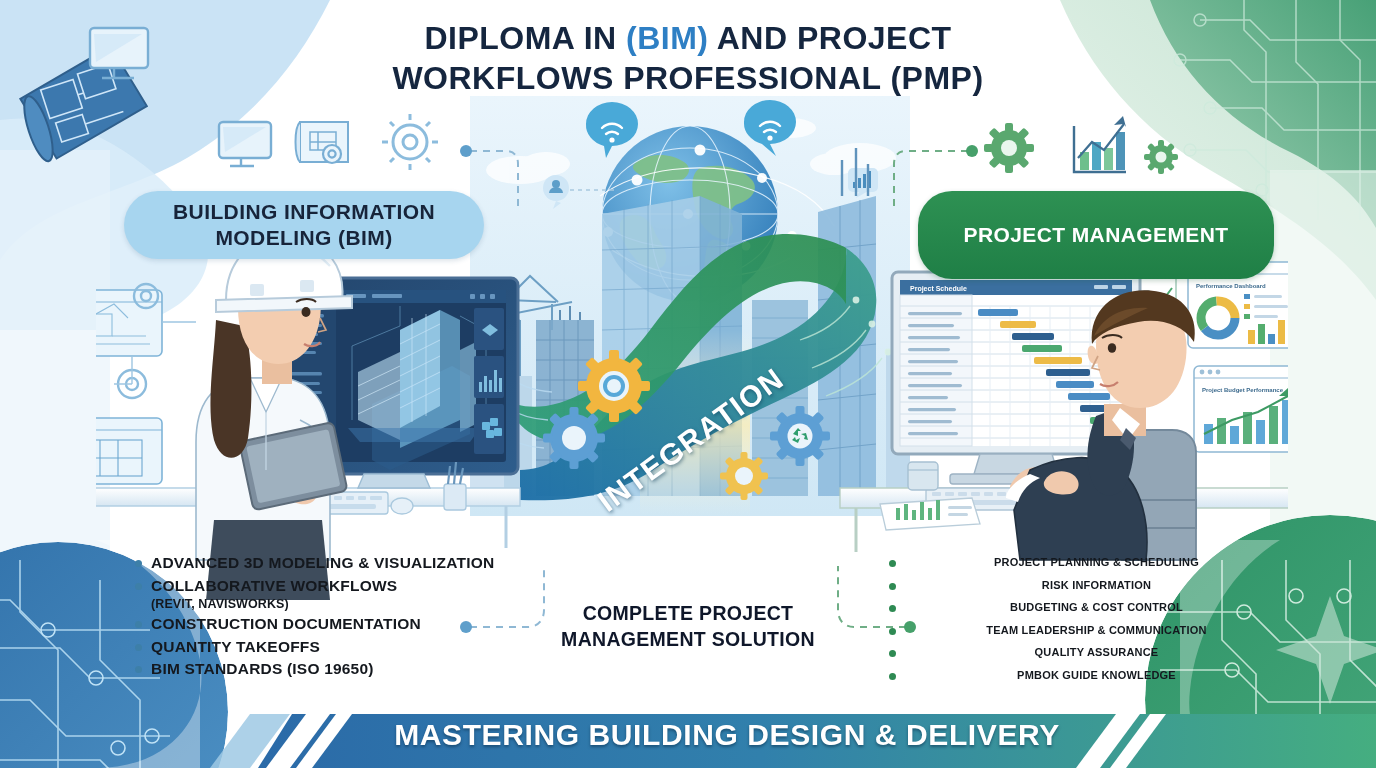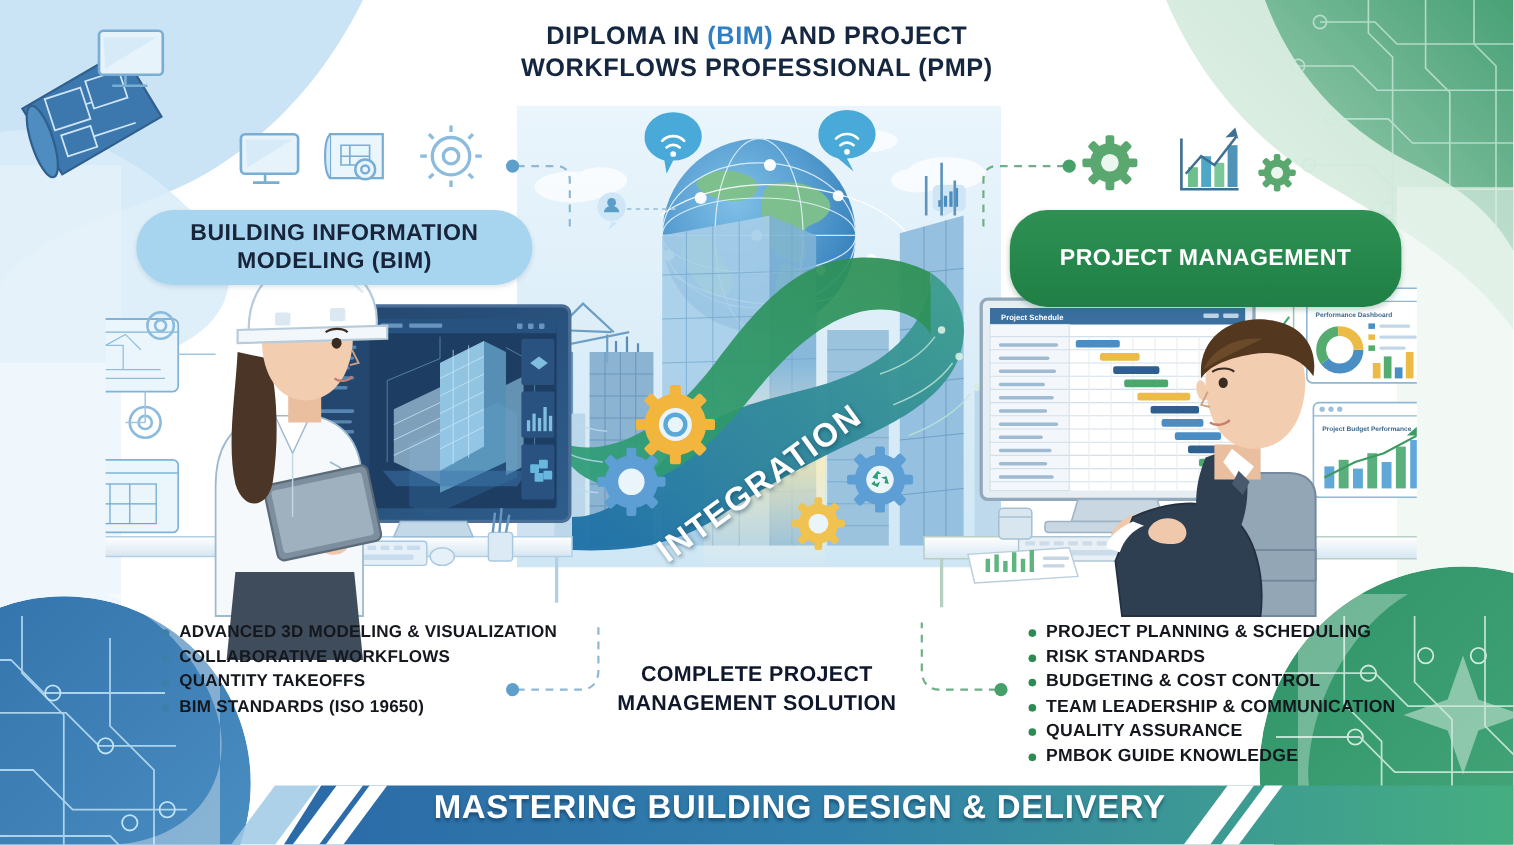--- a/index.html
+++ b/index.html
@@ -5,41 +5,41 @@
   html,body{margin:0;padding:0;background:#fff;}
   body{width:1376px;height:768px;overflow:hidden;font-family:"Liberation Sans",sans-serif;}
   #stage{position:relative;width:1376px;height:768px;overflow:hidden;background:#ffffff;}
 
   
   .bg-svg{position:absolute;left:0;top:0;width:1376px;height:768px;}
 
   
   .title{
     position:absolute;left:0;top:18px;width:1376px;text-align:center;
-    font-weight:bold;font-size:23px;line-height:1.25;letter-spacing:.5px;
+    font-weight:bold;font-size:32px;line-height:1.25;letter-spacing:.5px;
     color:#15263f;font-family:"Liberation Sans",sans-serif;
   }
   .title .accent{color:#2e7fc4;}
 
   
   .badge{position:absolute;border-radius:34px;display:flex;align-items:center;
     justify-content:center;text-align:center;font-weight:bold;font-size:21px;
     line-height:1.22;letter-spacing:.4px;padding:12px 14px;box-sizing:border-box;}
   #badge-bim{left:124px;top:191px;width:360px;height:68px;background:#a7d5ef;color:#17243a;
      box-shadow:0 2px 5px rgba(40,80,120,.16);}
   #badge-pmp{left:918px;top:191px;width:356px;height:88px;
      background:linear-gradient(180deg,#2e9153 0%,#1f7f46 100%);color:#ffffff;
      box-shadow:0 2px 5px rgba(30,90,55,.25);}
 
   
   .bullets{position:absolute;font-weight:bold;color:#14181e;letter-spacing:.2px;}
   #bullets-bim{left:134px;top:552px;width:430px;font-size:15.5px;line-height:21.6px;}
-  #bullets-pmp{left:922px;top:552px;width:400px;font-size:16px;line-height:21.6px;}
+  #bullets-pmp{left:888px;top:552px;width:400px;font-size:11px;line-height:21.6px;text-align:center;}
   .bullets li{list-style:none;position:relative;padding-left:17px;margin-bottom:1px;}
-  .bullets ul{margin:12px;padding:0;}
+  .bullets ul{margin:0;padding:0;}
   .bullets li:before{content:"";position:absolute;left:1px;top:8px;width:7px;height:7px;border-radius:50%;}
   #bullets-bim li:before{background:#3d7fa8;}
   #bullets-pmp li:before{background:#2e8a53;}
   .sub{display:block;font-size:12.5px;line-height:16px;letter-spacing:.1px;}
 
   
   #center-caption{position:absolute;left:508px;top:600px;width:360px;text-align:center;
     font-weight:bold;font-size:19.5px;line-height:26px;color:#0f172a;letter-spacing:.3px;}
 
   
@@ -898,29 +898,30 @@
 
   <div class="badge" id="badge-pmp">
     <div>
       <div>PROJECT MANAGEMENT</div>
     </div>
   </div>
 
   <div class="bullets" id="bullets-bim">
     <ul id="bim-list">
         <li><span>ADVANCED 3D MODELING &amp; VISUALIZATION</span></li>
-        <li><span>COLLABORATIVE WORKFLOWS</span></li>
+        <li><span>COLLABORATIVE WORKFLOWS</span><span class="sub">(REVIT, NAVISWORKS)</span></li>
+        <li><span>CONSTRUCTION DOCUMENTATION</span></li>
         <li><span>QUANTITY TAKEOFFS</span></li>
         <li><span>BIM STANDARDS (ISO 19650)</span></li>
       </ul>
   </div>
   <div class="bullets" id="bullets-pmp">
     <ul id="pmp-list">
         <li><span>PROJECT PLANNING &amp; SCHEDULING</span></li>
-        <li><span>RISK STANDARDS</span></li>
+        <li><span>RISK INFORMATION</span></li>
         <li><span>BUDGETING &amp; COST CONTROL</span></li>
         <li><span>TEAM LEADERSHIP &amp; COMMUNICATION</span></li>
         <li><span>QUALITY ASSURANCE</span></li>
         <li><span>PMBOK GUIDE KNOWLEDGE</span></li>
       </ul>
   </div>
 
   <div id="center-caption">
     <div>COMPLETE PROJECT</div>
     <div>MANAGEMENT SOLUTION</div>

